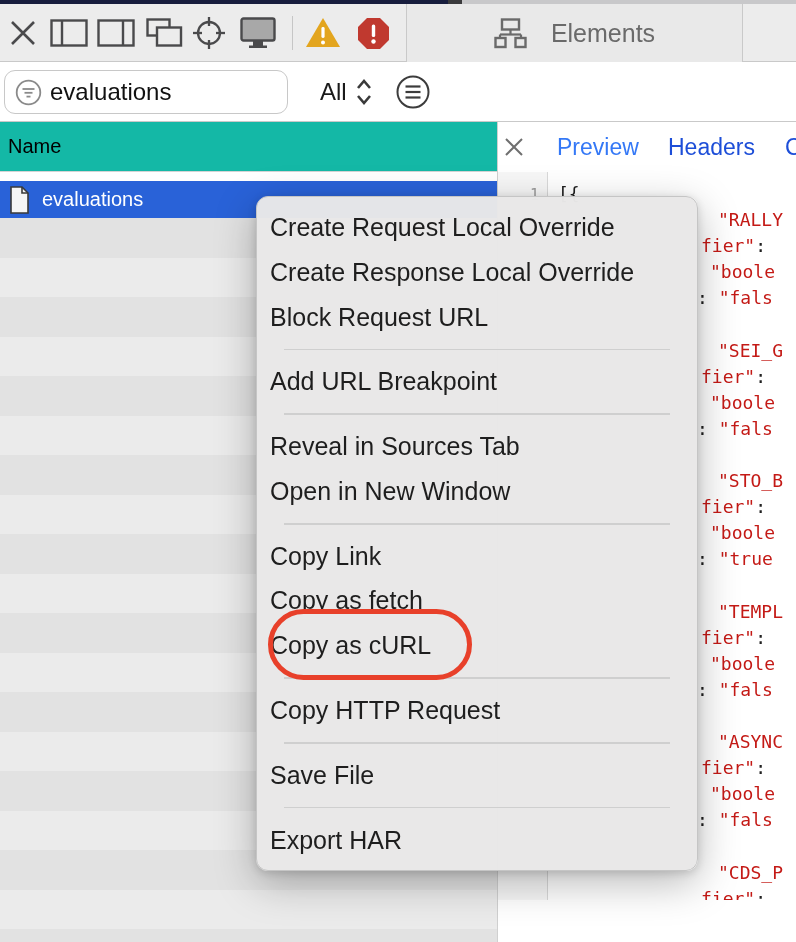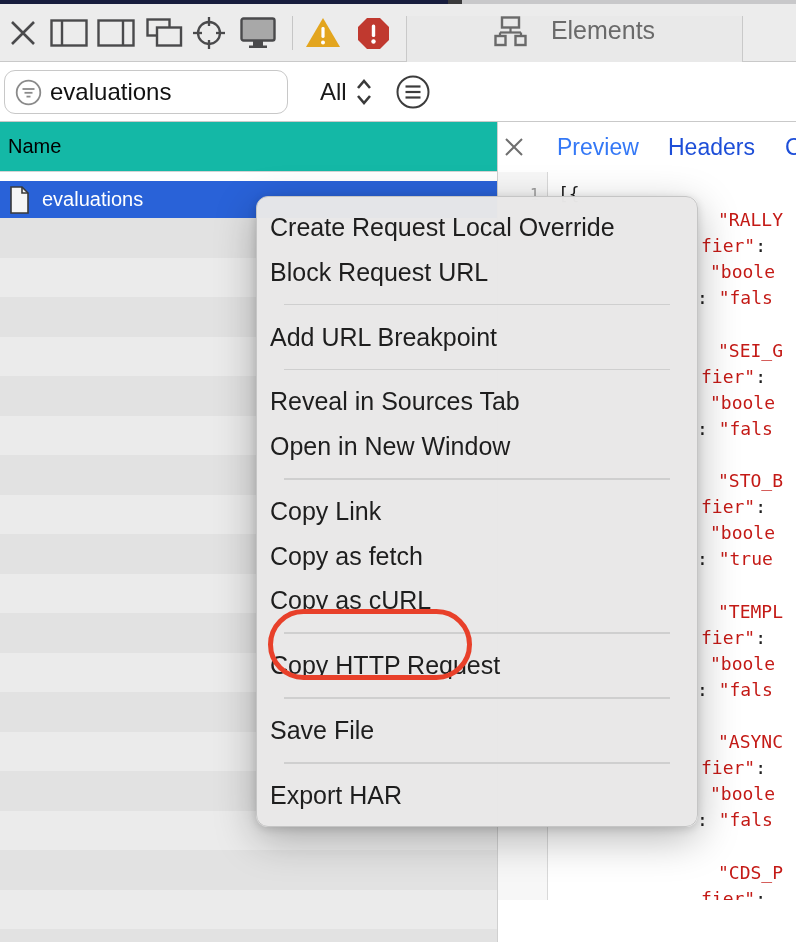--- a/index.html
+++ b/index.html
@@ -10,21 +10,21 @@
   
   .top-strip { position:absolute; left:0; top:0; width:796px; height:4px; }
   .strip-navy { position:absolute; left:0; top:0; width:448px; height:4px; background:#171d3d; }
   .strip-dark { position:absolute; left:448px; top:0; width:14px; height:4px; background:#3a3a3c; }
   .strip-gray { position:absolute; left:462px; top:0; width:334px; height:4px; background:#c8c8ca; }
 
   
   .toolbar { position:absolute; left:0; top:4px; width:796px; height:58px; background:#ececec; border-bottom:1px solid #c9c9c9; }
   .tb-icon { position:absolute; top:0; height:58px; display:flex; align-items:center; justify-content:center; }
   .tb-sep { position:absolute; left:292px; top:12px; width:1px; height:34px; background:#c6c6c6; }
-  .elements-tab { position:absolute; left:406px; top:12px; width:337px; height:58px; border-left:1px solid #c9c9c9; border-right:1px solid #c9c9c9; display:flex; justify-content:center; gap:24px; background:#e9e9e9; }
+  .elements-tab { position:absolute; left:406px; top:0; width:337px; height:58px; border-left:1px solid #c9c9c9; border-right:1px solid #c9c9c9; display:flex; align-items:center; justify-content:center; gap:24px; background:#e9e9e9; }
   .elements-label { font-size:25px; color:#6a6a6a; }
 
   
   .filter-row { position:absolute; left:0; top:62px; width:796px; height:60px; background:#fff; border-bottom:1px solid #c9c9c9; }
   .filter-field { position:absolute; left:4px; top:8px; width:284px; height:44px; border:1.5px solid #c8c8c8; border-radius:11px; background:#fff; display:flex; align-items:center; }
   .filter-field svg { margin-left:10px; flex:0 0 auto; }
   .filter-input { border:none; outline:none; background:transparent; font-family:"Liberation Sans",sans-serif; font-size:24px; color:#111; margin-left:8px; width:220px; }
   .scope-select { position:absolute; left:320px; top:0; height:60px; display:flex; align-items:center; gap:7px; cursor:default; }
   .scope-label { font-size:24px; color:#1a1a1a; }
   .filter-options-btn { position:absolute; left:396px; top:13px; width:34px; height:34px; }
@@ -256,20 +256,21 @@
       <div class="code-line" style="top: 755.2px; left: 701px;"><span class="seg-red">fier"</span><span class="seg-dark">:</span></div>
       <div class="code-line" style="top: 781.3px; left: 710px;"><span class="seg-red">"boole</span></div>
       <div class="code-line" style="top: 807.4px; left: 697px;"><span class="seg-dark">: </span><span class="seg-red">"fals</span></div>
       <div class="code-line" style="top: 859.6px; left: 718px;"><span class="seg-red">"CDS_P</span></div>
       <div class="code-line" style="top: 885.7px; left: 701px;"><span class="seg-red">fier"</span><span class="seg-dark">:</span></div>
     </div>
   <div class="right-cover"></div>
 
   <div class="context-menu">
       <div class="menu-item">Create Request Local Override</div>
+      <div class="menu-item">Create Response Local Override</div>
       <div class="menu-item">Block Request URL</div>
       <div class="menu-sep"></div>
       <div class="menu-item">Add URL Breakpoint</div>
       <div class="menu-sep"></div>
       <div class="menu-item">Reveal in Sources Tab</div>
       <div class="menu-item">Open in New Window</div>
       <div class="menu-sep"></div>
       <div class="menu-item">Copy Link</div>
       <div class="menu-item">Copy as fetch</div>
       <div class="menu-item">Copy as cURL</div>

